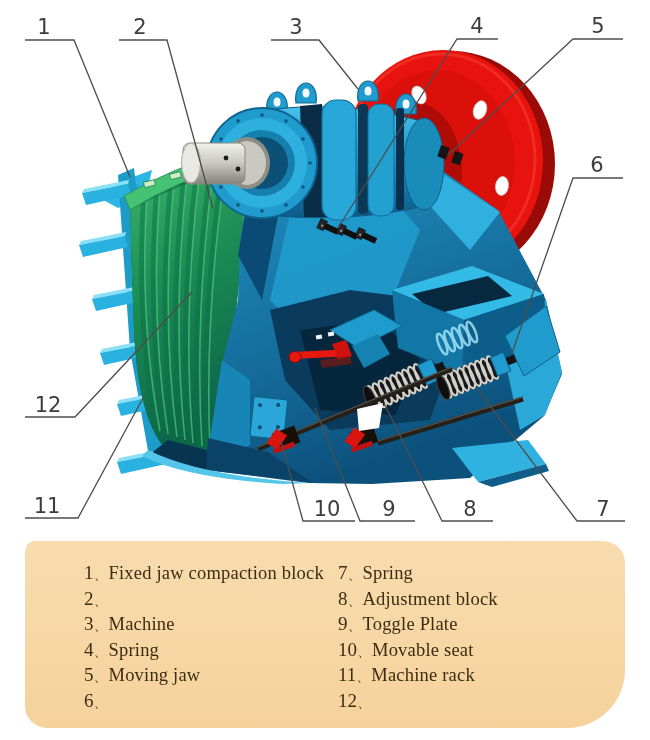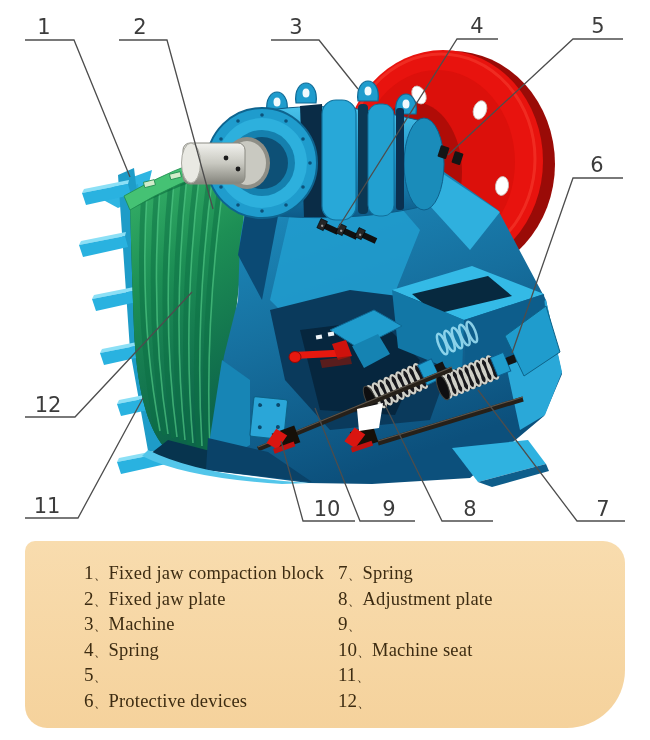--- a/index.html
+++ b/index.html
@@ -380,65 +380,66 @@
   <div class="legend-cols">
     <div class="legend-col left">
       <div class="legend-row">
             <span class="num">1</span>
             <span class="sep">、</span>
             <span class="lbl">Fixed jaw compaction block</span>
           </div>
       <div class="legend-row">
             <span class="num">2</span>
             <span class="sep">、</span>
-            <span class="lbl">Fixed jaw plate</span>
           </div>
       <div class="legend-row">
             <span class="num">3</span>
             <span class="sep">、</span>
             <span class="lbl">Machine</span>
           </div>
       <div class="legend-row">
             <span class="num">4</span>
             <span class="sep">、</span>
             <span class="lbl">Spring</span>
           </div>
       <div class="legend-row">
             <span class="num">5</span>
             <span class="sep">、</span>
+            <span class="lbl">Moving jaw</span>
           </div>
       <div class="legend-row">
             <span class="num">6</span>
             <span class="sep">、</span>
-            <span class="lbl">Protective devices</span>
           </div>
     </div>
     <div class="legend-col">
       <div class="legend-row">
             <span class="num">7</span>
             <span class="sep">、</span>
             <span class="lbl">Spring</span>
           </div>
       <div class="legend-row">
             <span class="num">8</span>
             <span class="sep">、</span>
-            <span class="lbl">Adjustment plate</span>
+            <span class="lbl">Adjustment block</span>
           </div>
       <div class="legend-row">
             <span class="num">9</span>
             <span class="sep">、</span>
+            <span class="lbl">Toggle Plate</span>
           </div>
       <div class="legend-row">
             <span class="num">10</span>
             <span class="sep">、</span>
-            <span class="lbl">Machine seat</span>
+            <span class="lbl">Movable seat</span>
           </div>
       <div class="legend-row">
             <span class="num">11</span>
             <span class="sep">、</span>
+            <span class="lbl">Machine rack</span>
           </div>
       <div class="legend-row">
             <span class="num">12</span>
             <span class="sep">、</span>
           </div>
     </div>
   </div>
 </div>
 
 </div>

